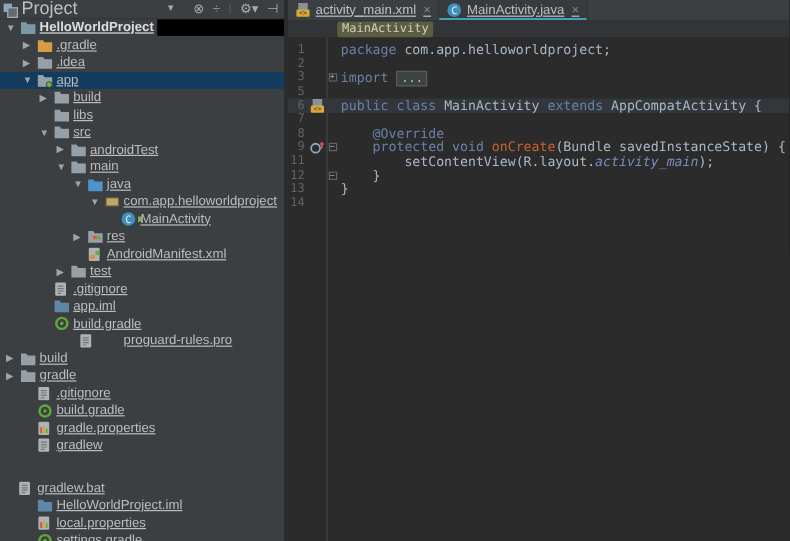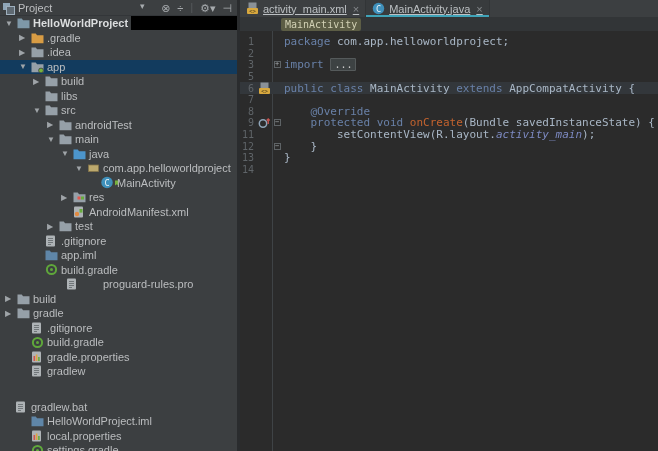--- a/index.html
+++ b/index.html
@@ -9,33 +9,33 @@
        -webkit-font-smoothing:antialiased;}
   
   .project-panel{position:absolute;left:0;top:0;width:237px;height:451px;
                  background:var(--panel_bg);overflow:hidden;}
   .panel-header{height:16px;display:flex;align-items:center;position:relative;
                 border-bottom:1px solid #333639;padding-left:3px;}
   .pv-icon{width:11px;height:10px;position:relative;margin-right:4px;flex:none;}
   .pv-icon:before{content:"";position:absolute;left:0;top:0;width:7px;height:7px;background:#8FA6B8;}
   .pv-icon:after{content:"";position:absolute;left:3px;top:3px;width:7px;height:7px;
                  background:#5F6A73;border:1px solid #9FB0BE;}
-  .pv-title{font-size:11px;color:#BDBFC1;}
+  .pv-title{font-size:15px;color:#BDBFC1;}
   .pv-caret{position:absolute;left:140px;top:1px;font-size:9px;color:#A7ABAE;cursor:pointer;}
   .pv-actions{position:absolute;right:5px;top:0;height:16px;display:flex;align-items:center;gap:7px;}
   .pv-actions span{color:#A7ABAE;font-size:11px;line-height:16px;cursor:pointer;}
   .pv-actions span.sep{color:#5A5D5F;cursor:default;font-size:10px;}
   
   .tree{font-size:11px;color:var(--tree_text);}
   .trow{height:14.5px;display:flex;align-items:center;white-space:nowrap;cursor:pointer;}
   .trow.sel{background:var(--selection);}
   .trow .arrow{width:12px;flex:none;font-size:8px;color:#9FA4A8;text-align:left;}
   .trow .ticon{width:15px;flex:none;display:inline-flex;align-items:center;}
   .trow .ticon svg{flex:none;}
-  .trow .tlabel{padding-left:1px;}
+  .trow .tlabel{padding-left:1px;text-decoration:underline;}
   .trow.bold .tlabel{font-weight:bold;color:#DCDEDF;}
   .trow .redacted{flex:1;height:14px;background:#000;margin-left:3px;}
   
   .splitter{position:absolute;left:237px;top:0;width:3px;height:451px;background:#2A2C2E;cursor:col-resize;}
   
   .editor{position:absolute;left:240px;top:0;width:418px;height:451px;background:var(--editor_bg);}
   .tab-bar{height:17px;background:var(--panel_bg);display:flex;align-items:stretch;}
   .tab{display:flex;align-items:center;padding:0 6px;gap:4px;font-size:11px;color:#BCC0C3;
        border-right:1px solid #323537;cursor:pointer;text-decoration:underline;}
   .tab.active{background:#383B3D;box-shadow:inset 0 -2px 0 var(--tab_underline);}

